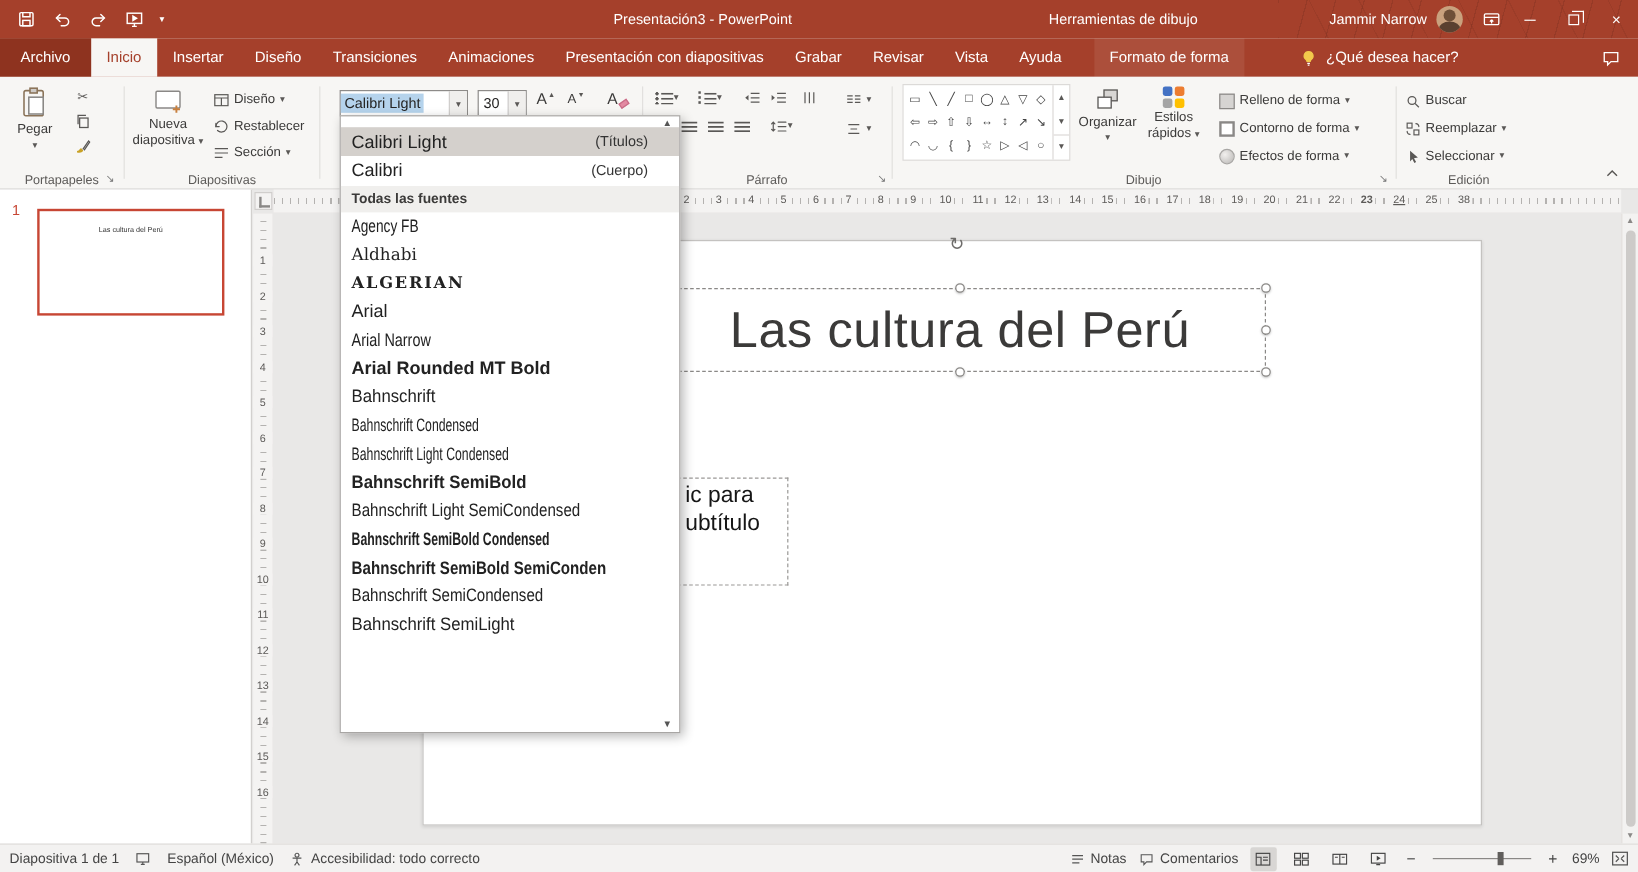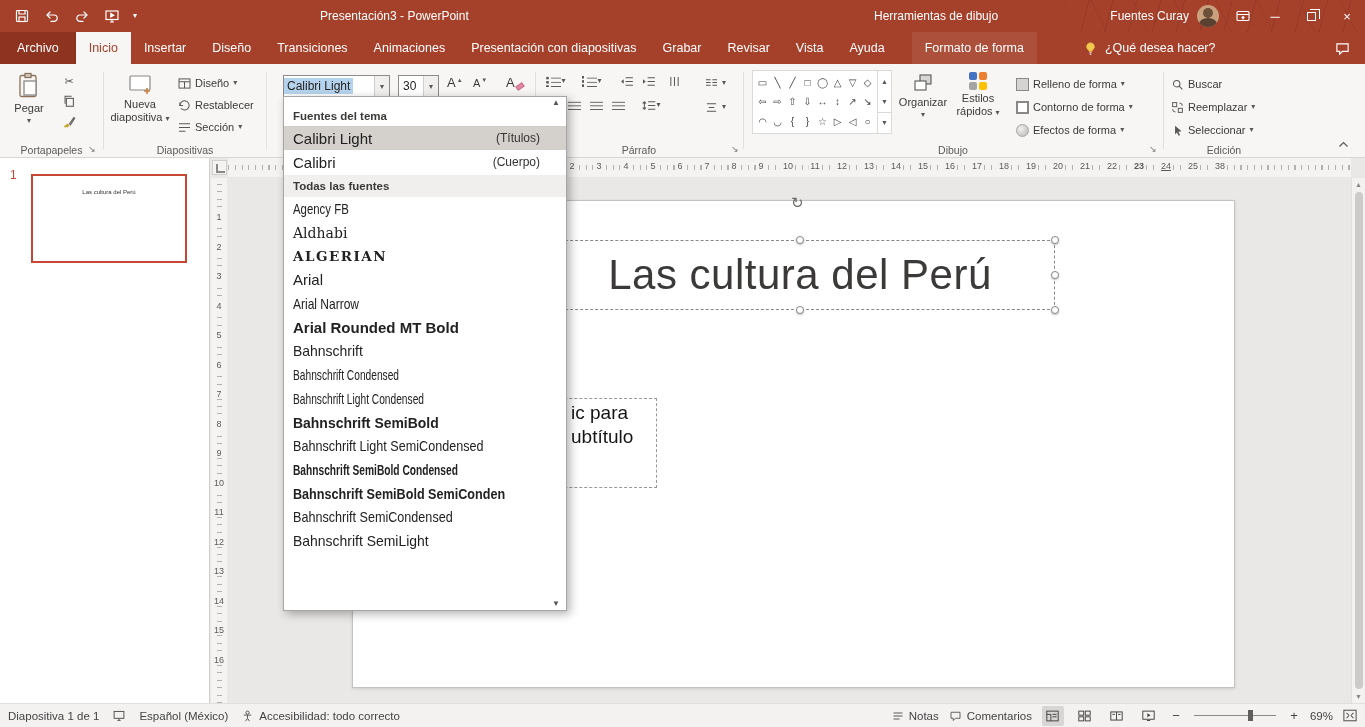--- a/index.html
+++ b/index.html
@@ -9,21 +9,21 @@
   .page{position:relative;width:1365px;height:727px;overflow:hidden;background:#E9E8E7;color:#252423;font-size:12px}
 
   
   .titlebar{position:absolute;top:0;left:0;right:0;height:32px;background:var(--brand,#A5402B);color:#fff;display:flex;align-items:center}
   .tb-deco{position:absolute;right:0;top:0;width:300px;height:32px;opacity:.5;
     background:repeating-linear-gradient(105deg,rgba(0,0,0,.18) 0 1px,transparent 1px 23px),
                repeating-linear-gradient(63deg,rgba(0,0,0,.12) 0 1px,transparent 1px 37px)}
   .qat{display:flex;align-items:center;gap:2px;padding-left:8px;z-index:2}
   .qbtn{width:28px;height:26px;display:flex;align-items:center;justify-content:center}
   .qbtn.small{width:14px}
-  .tb-title{position:absolute;left:320px;width:340px;text-align:left;font-size:12px;white-space:nowrap}
+  .tb-title{position:absolute;left:320px;width:340px;text-align:right;font-size:12px;white-space:nowrap}
   .tb-context{position:absolute;left:874px;font-size:12px;white-space:nowrap}
   .tb-right{position:absolute;right:0;top:0;height:32px;display:flex;align-items:center;z-index:2}
   .tb-user{font-size:12px;margin-right:8px}
   .avatar{width:22px;height:22px;border-radius:50%;background:#C9A17E;position:relative;overflow:hidden;margin-right:10px;display:inline-block}
   .av-head{position:absolute;left:6px;top:3px;width:10px;height:10px;border-radius:50%;background:#6E4F38}
   .av-body{position:absolute;left:2px;top:13px;width:18px;height:12px;border-radius:50% 50% 0 0;background:#5A4030}
   .winbtn{width:36px;height:32px;display:flex;align-items:center;justify-content:center;font-size:13px;color:#fff}
   .restore-glyph{width:9px;height:9px;border:1px solid #fff;position:relative;display:inline-block}
   .restore-glyph::before{content:"";position:absolute;left:2px;top:-4px;width:9px;height:9px;border:1px solid #fff;border-bottom:none;border-left:none}
   .chev{font-size:8px;line-height:8px;color:#5A5856}
@@ -182,21 +182,21 @@
             <path d="M6.8 5.4l3 1.8-3 1.8z" fill="#fff"></path>
           </svg>
       </button>
       <button class="qbtn small">
           <span class="chev light">▾</span>
         </button>
     </div>
     <div class="tb-title">Presentación3 - PowerPoint</div>
     <div class="tb-context">Herramientas de dibujo</div>
     <div class="tb-right">
-      <span class="tb-user">Fuentes Curay</span>
+      <span class="tb-user">Jammir Narrow</span>
       <span class="avatar">
           <span class="av-head"></span>
           <span class="av-body"></span>
         </span>
       <button class="qbtn">
         <svg width="16" height="16" viewBox="0 0 16 16" fill="none" stroke="#fff" stroke-width="1.1">
             <rect x="2" y="3.5" width="12" height="9" rx="1"></rect>
             <path d="M2 6.5h12"></path>
             <path d="M8 11.5v-3m0 0L6.6 10M8 8.5 9.4 10"></path>
           </svg>
@@ -573,21 +573,20 @@
   <span class="handle" style="left:1051px;top:306px"></span>
 
   <div class="vscroll">
     <span>▲</span>
     <span class="vs-thumb"></span>
     <span>▼</span>
   </div>
 
   <div class="font-menu">
     <span class="fm-scroll-up">▲</span>
-    <div class="fm-header">Fuentes del tema</div>
     <div class="fm-row f-calibri-light selected">
         <span class="fname">Calibri Light</span>
         <span class="tag">(Títulos)</span>
       </div>
       <div class="fm-row f-calibri">
         <span class="fname">Calibri</span>
         <span class="tag">(Cuerpo)</span>
       </div>
     <div class="fm-header all">Todas las fuentes</div>
     <div class="fm-font f-agency">

